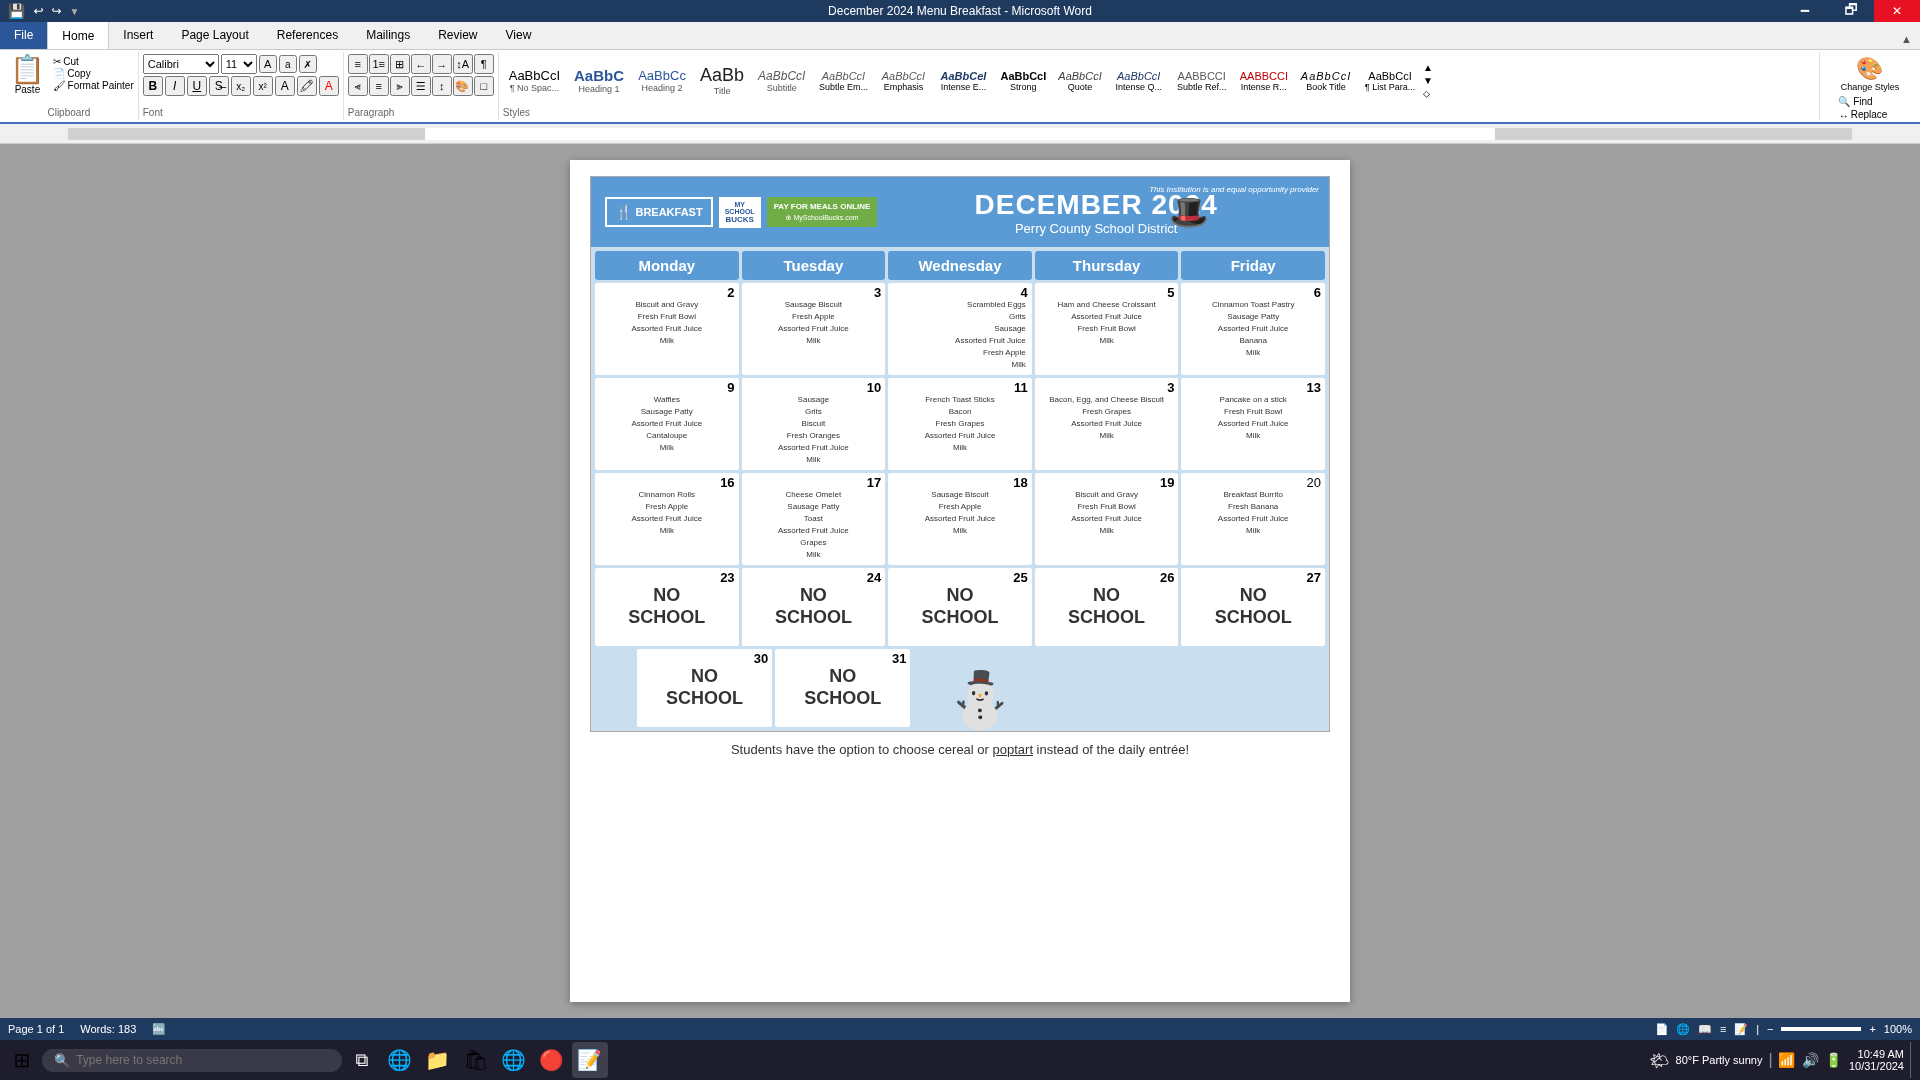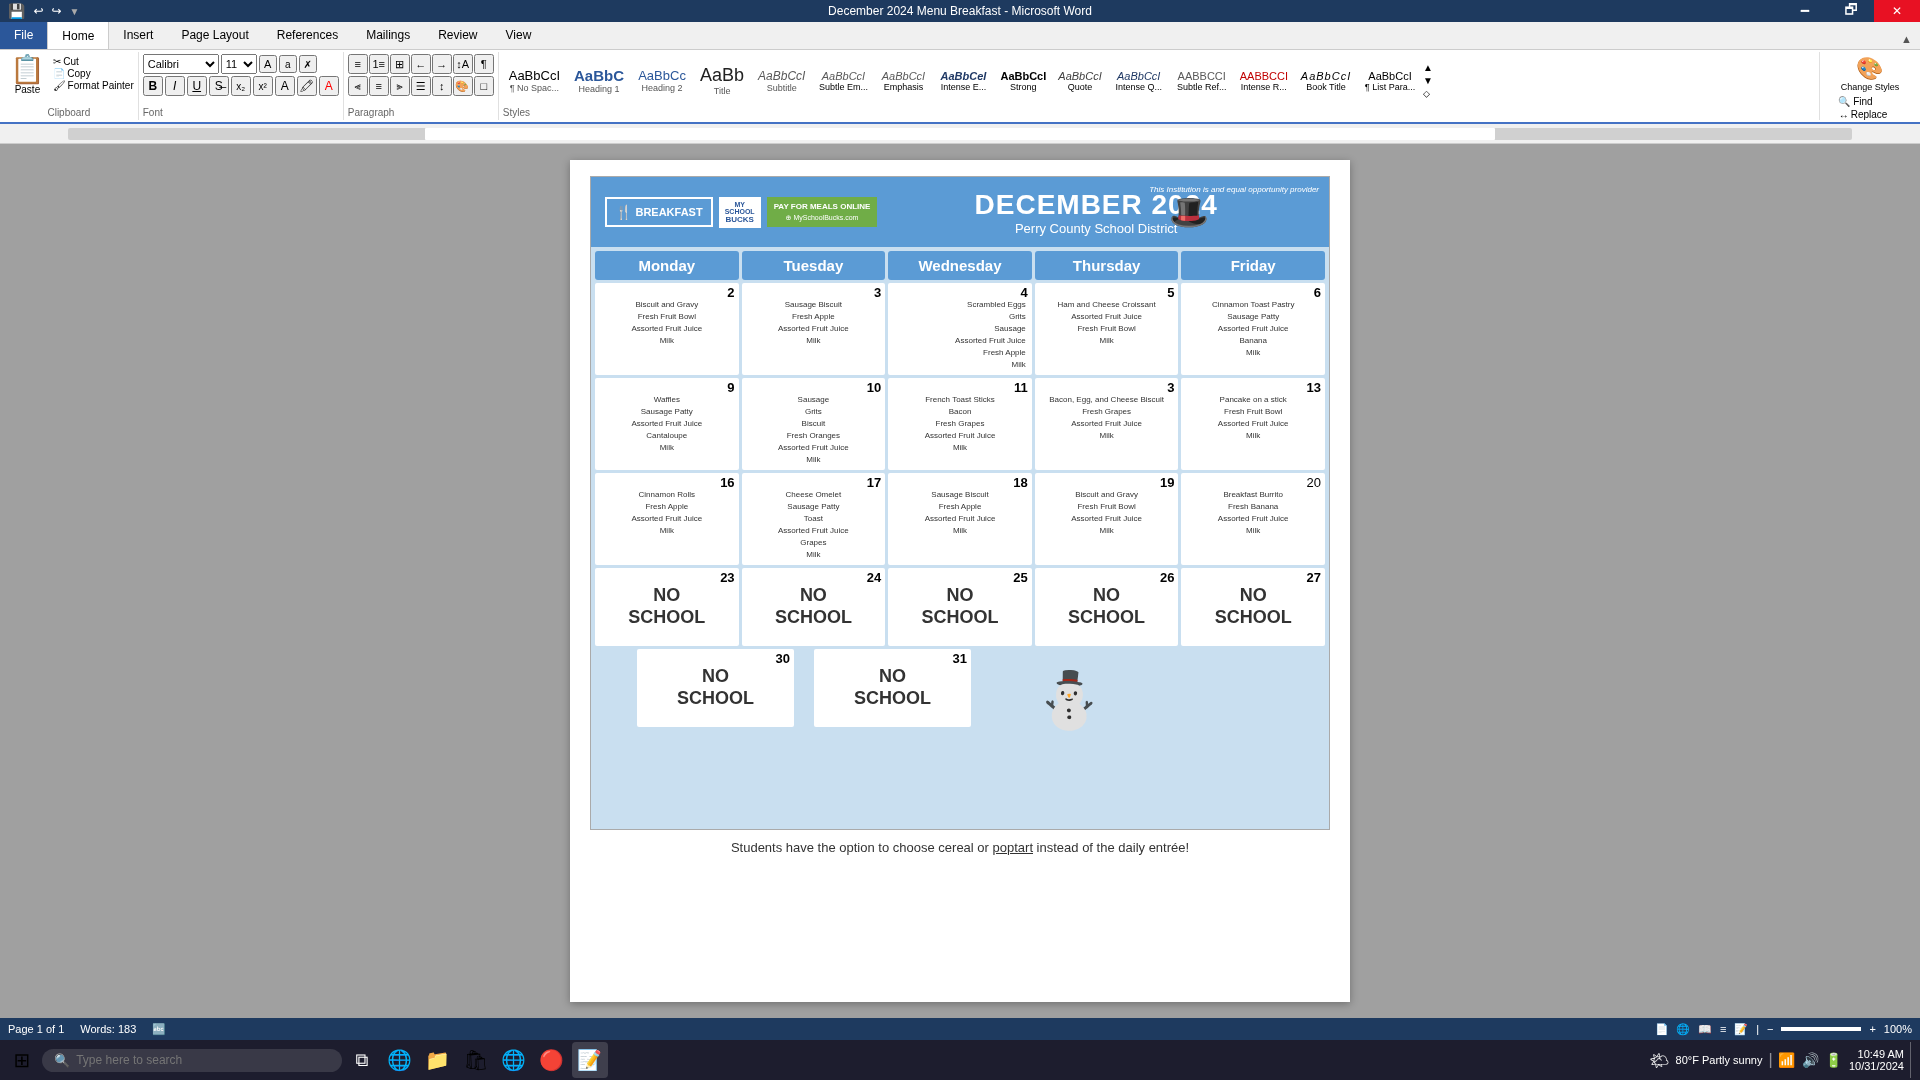--- a/index.html
+++ b/index.html
@@ -318,21 +318,21 @@
           <div style="background:white;min-height:78px;padding:4px 6px;position:relative;text-align:center;border-radius:2px;display:flex;align-items:center;justify-content:center;">
             <span style="position:absolute;top:2px;right:4px;font-size:13px;font-weight:bold;">26</span>
             <div style="font-size:18px;font-weight:bold;color:#333;line-height:1.2;">NO<br>SCHOOL</div>
           </div>
           <div style="background:white;min-height:78px;padding:4px 6px;position:relative;text-align:center;border-radius:2px;display:flex;align-items:center;justify-content:center;">
             <span style="position:absolute;top:2px;right:4px;font-size:13px;font-weight:bold;">27</span>
             <div style="font-size:18px;font-weight:bold;color:#333;line-height:1.2;">NO<br>SCHOOL</div>
           </div>
         </div>
 
-        <div style="display:grid;grid-template-columns:repeat(4,1fr);gap:20px;position:relative;margin-left:42px;">
+        <div style="display:grid;grid-template-columns:repeat(5,1fr);gap:3px;position:relative;margin-left:42px;">
           <div style="background:white;min-height:78px;padding:4px 6px;position:relative;text-align:center;border-radius:2px;display:flex;align-items:center;justify-content:center;">
             <span style="position:absolute;top:2px;right:4px;font-size:13px;font-weight:bold;">30</span>
             <div style="font-size:18px;font-weight:bold;color:#333;line-height:1.2;">NO<br>SCHOOL</div>
           </div>
           <div style="background:white;min-height:78px;padding:4px 6px;position:relative;text-align:center;border-radius:2px;display:flex;align-items:center;justify-content:center;">
             <span style="position:absolute;top:2px;right:4px;font-size:13px;font-weight:bold;">31</span>
             <div style="font-size:18px;font-weight:bold;color:#333;line-height:1.2;">NO<br>SCHOOL</div>
           </div>
           <div style="background:#c9dff0;min-height:78px;border-radius:2px;position:relative;">
 

